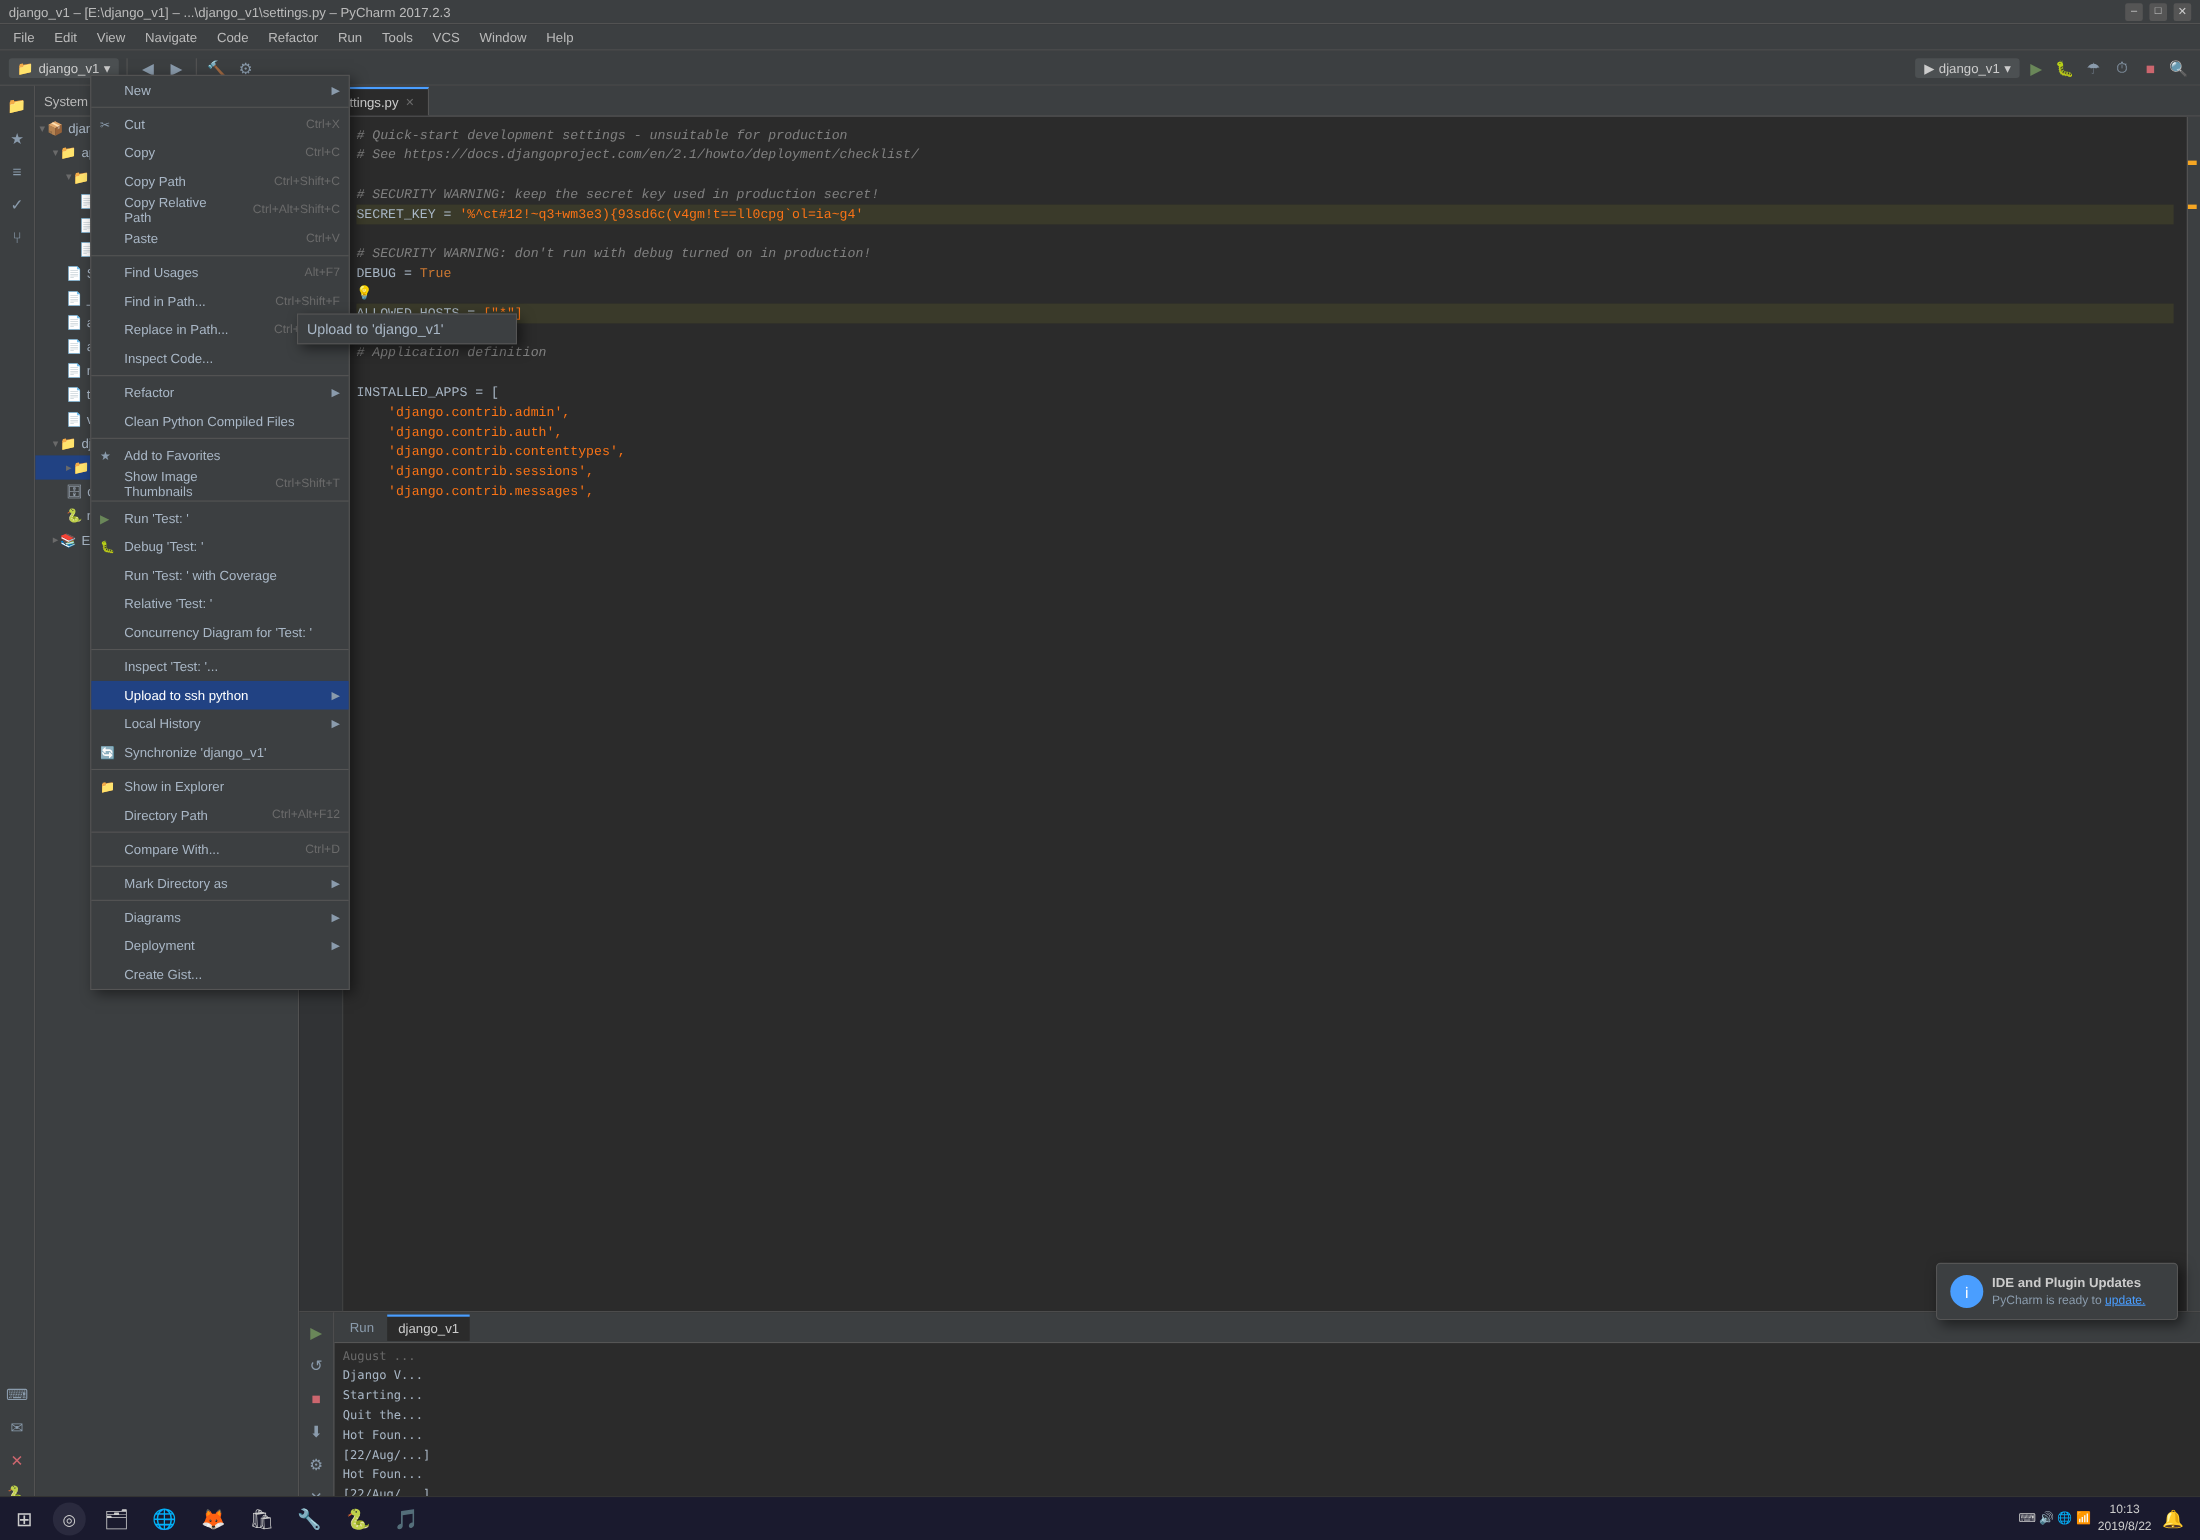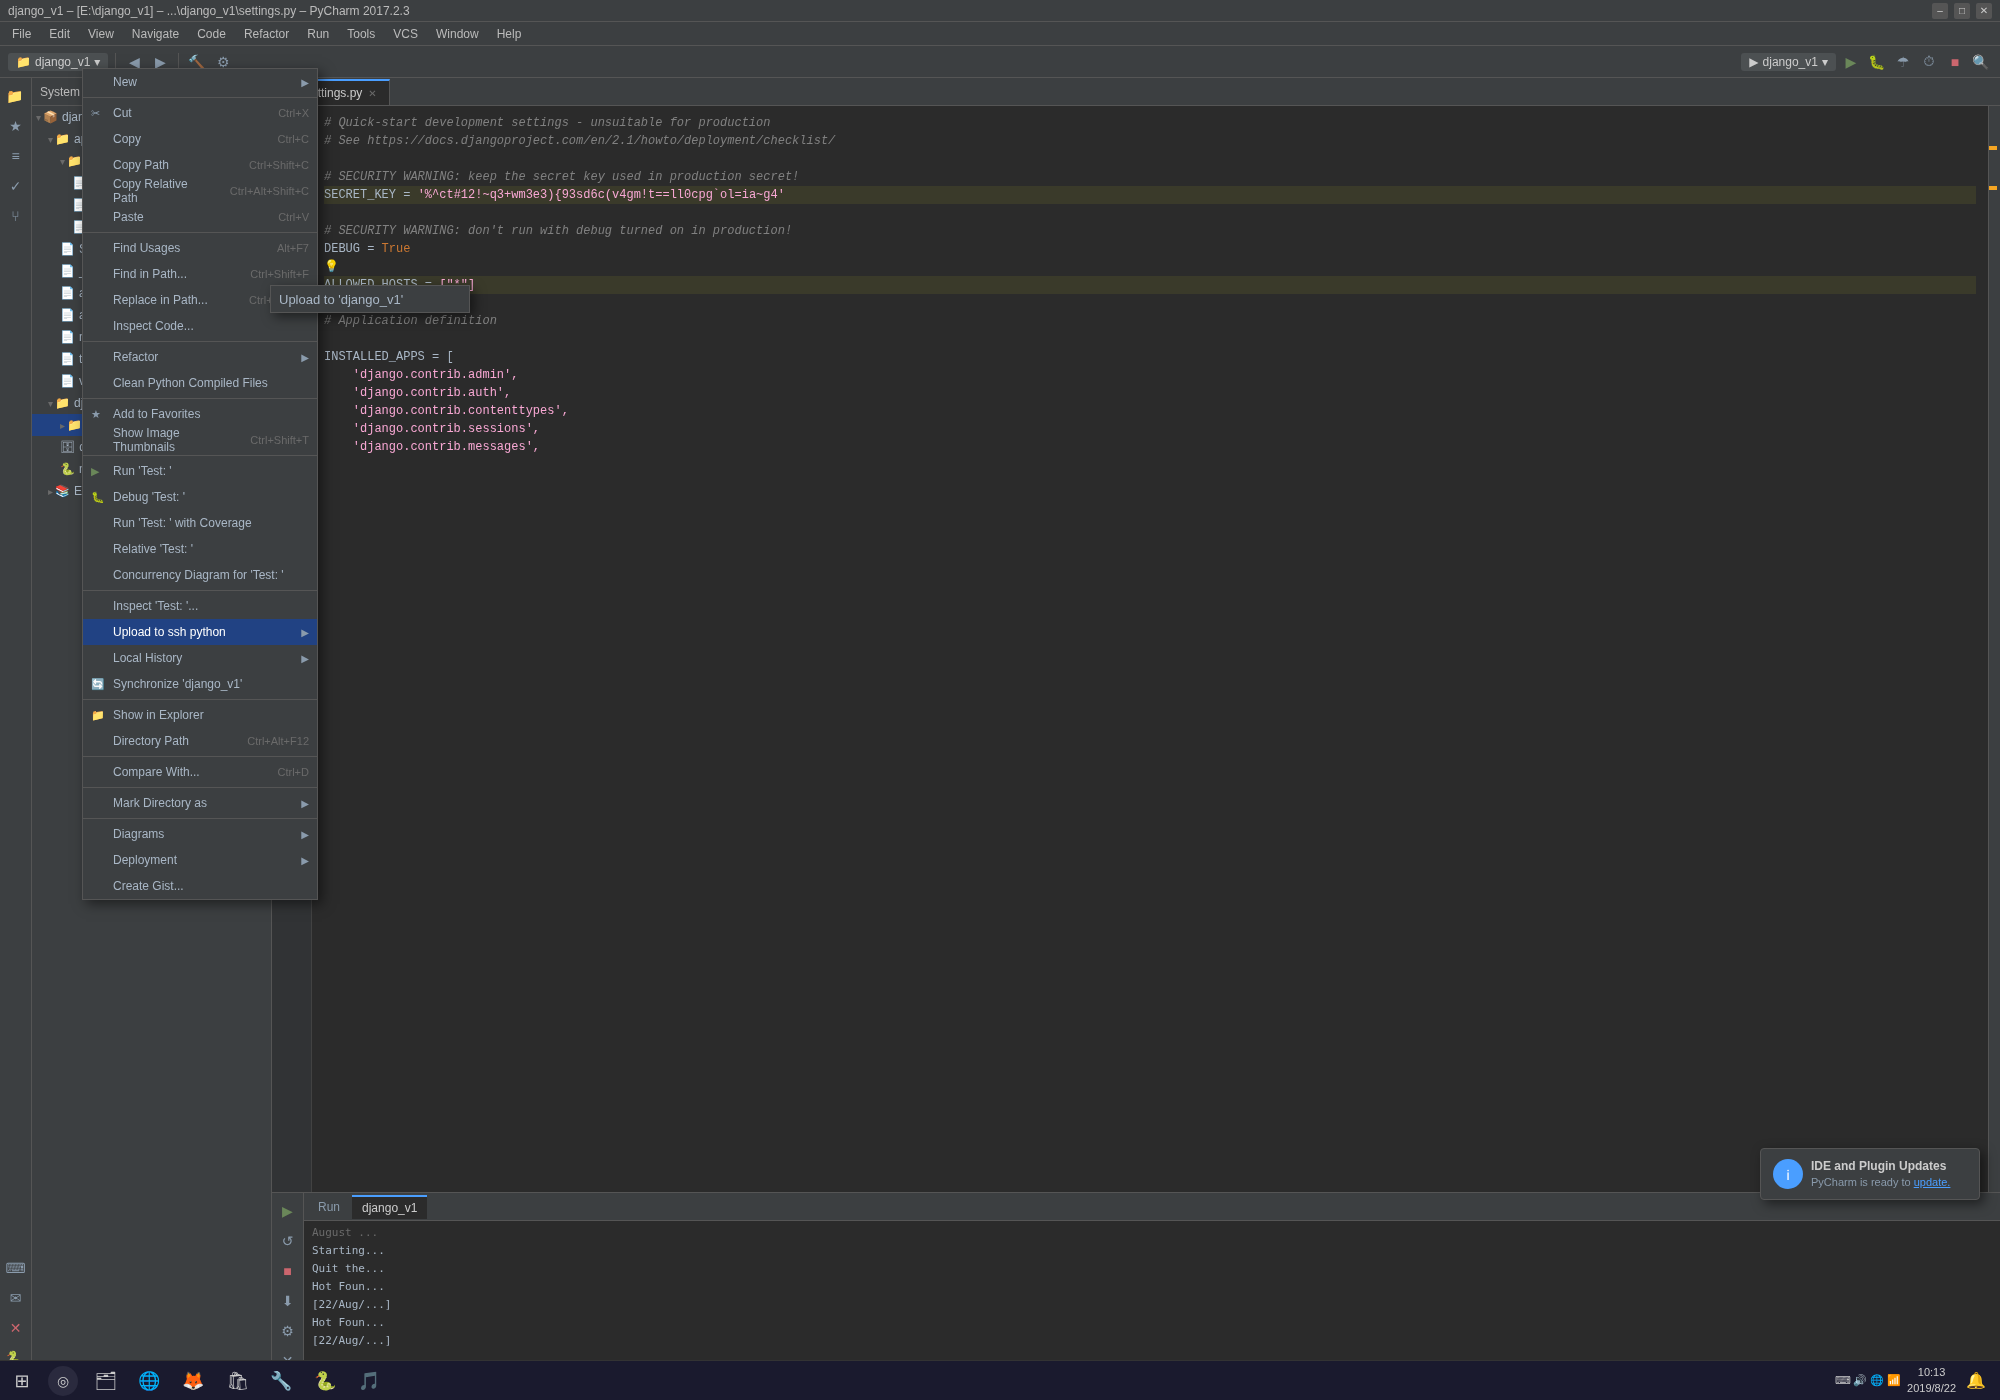--- a/index.html
+++ b/index.html
@@ -264,21 +264,21 @@
       flex: 1;
       padding: 8px 12px;
       line-height: 18px;
       color: #a9b7c6;
       overflow-y: auto;
       position: relative;
     }
     .code-line { height: 18px; white-space: pre; display: flex; align-items: center; }
     .code-line.highlighted { background: #3a3a2a; }
     .code-comment { color: #808080; font-style: italic; }
-    .code-string { color: #f9a8d4; }
+    .code-string { color: #f97316; }
     .code-keyword { color: #cc7832; }
     .code-var { color: #a9b7c6; }
     .warning-mark {
       width: 8px;
       height: 4px;
       background: #f5a623;
       position: absolute;
     }
 
     
@@ -762,20 +762,21 @@
           <div class="left-icon" style="width:28px;height:28px;">✕</div>
         </div>
       </div>
       <div class="bottom-content">
         <div class="bottom-tabs">
           <div class="bottom-tab">Run</div>
           <div class="bottom-tab active">django_v1</div>
         </div>
         <div class="bottom-output">
           <div class="output-line"><span class="output-timestamp">August ...</span></div>
+          <div class="output-line"><span class="output-info">Django V...</span></div>
           <div class="output-line"><span class="output-info">Starting...</span></div>
           <div class="output-line"><span class="output-info">Quit the...</span></div>
           <div class="output-line"><span class="output-info">Hot Foun...</span></div>
           <div class="output-line"><span class="output-info">[22/Aug/...]</span></div>
           <div class="output-line"><span class="output-info">Hot Foun...</span></div>
           <div class="output-line"><span class="output-info">[22/Aug/...]</span></div>
         </div>
       </div>
     </div>
   </div>

